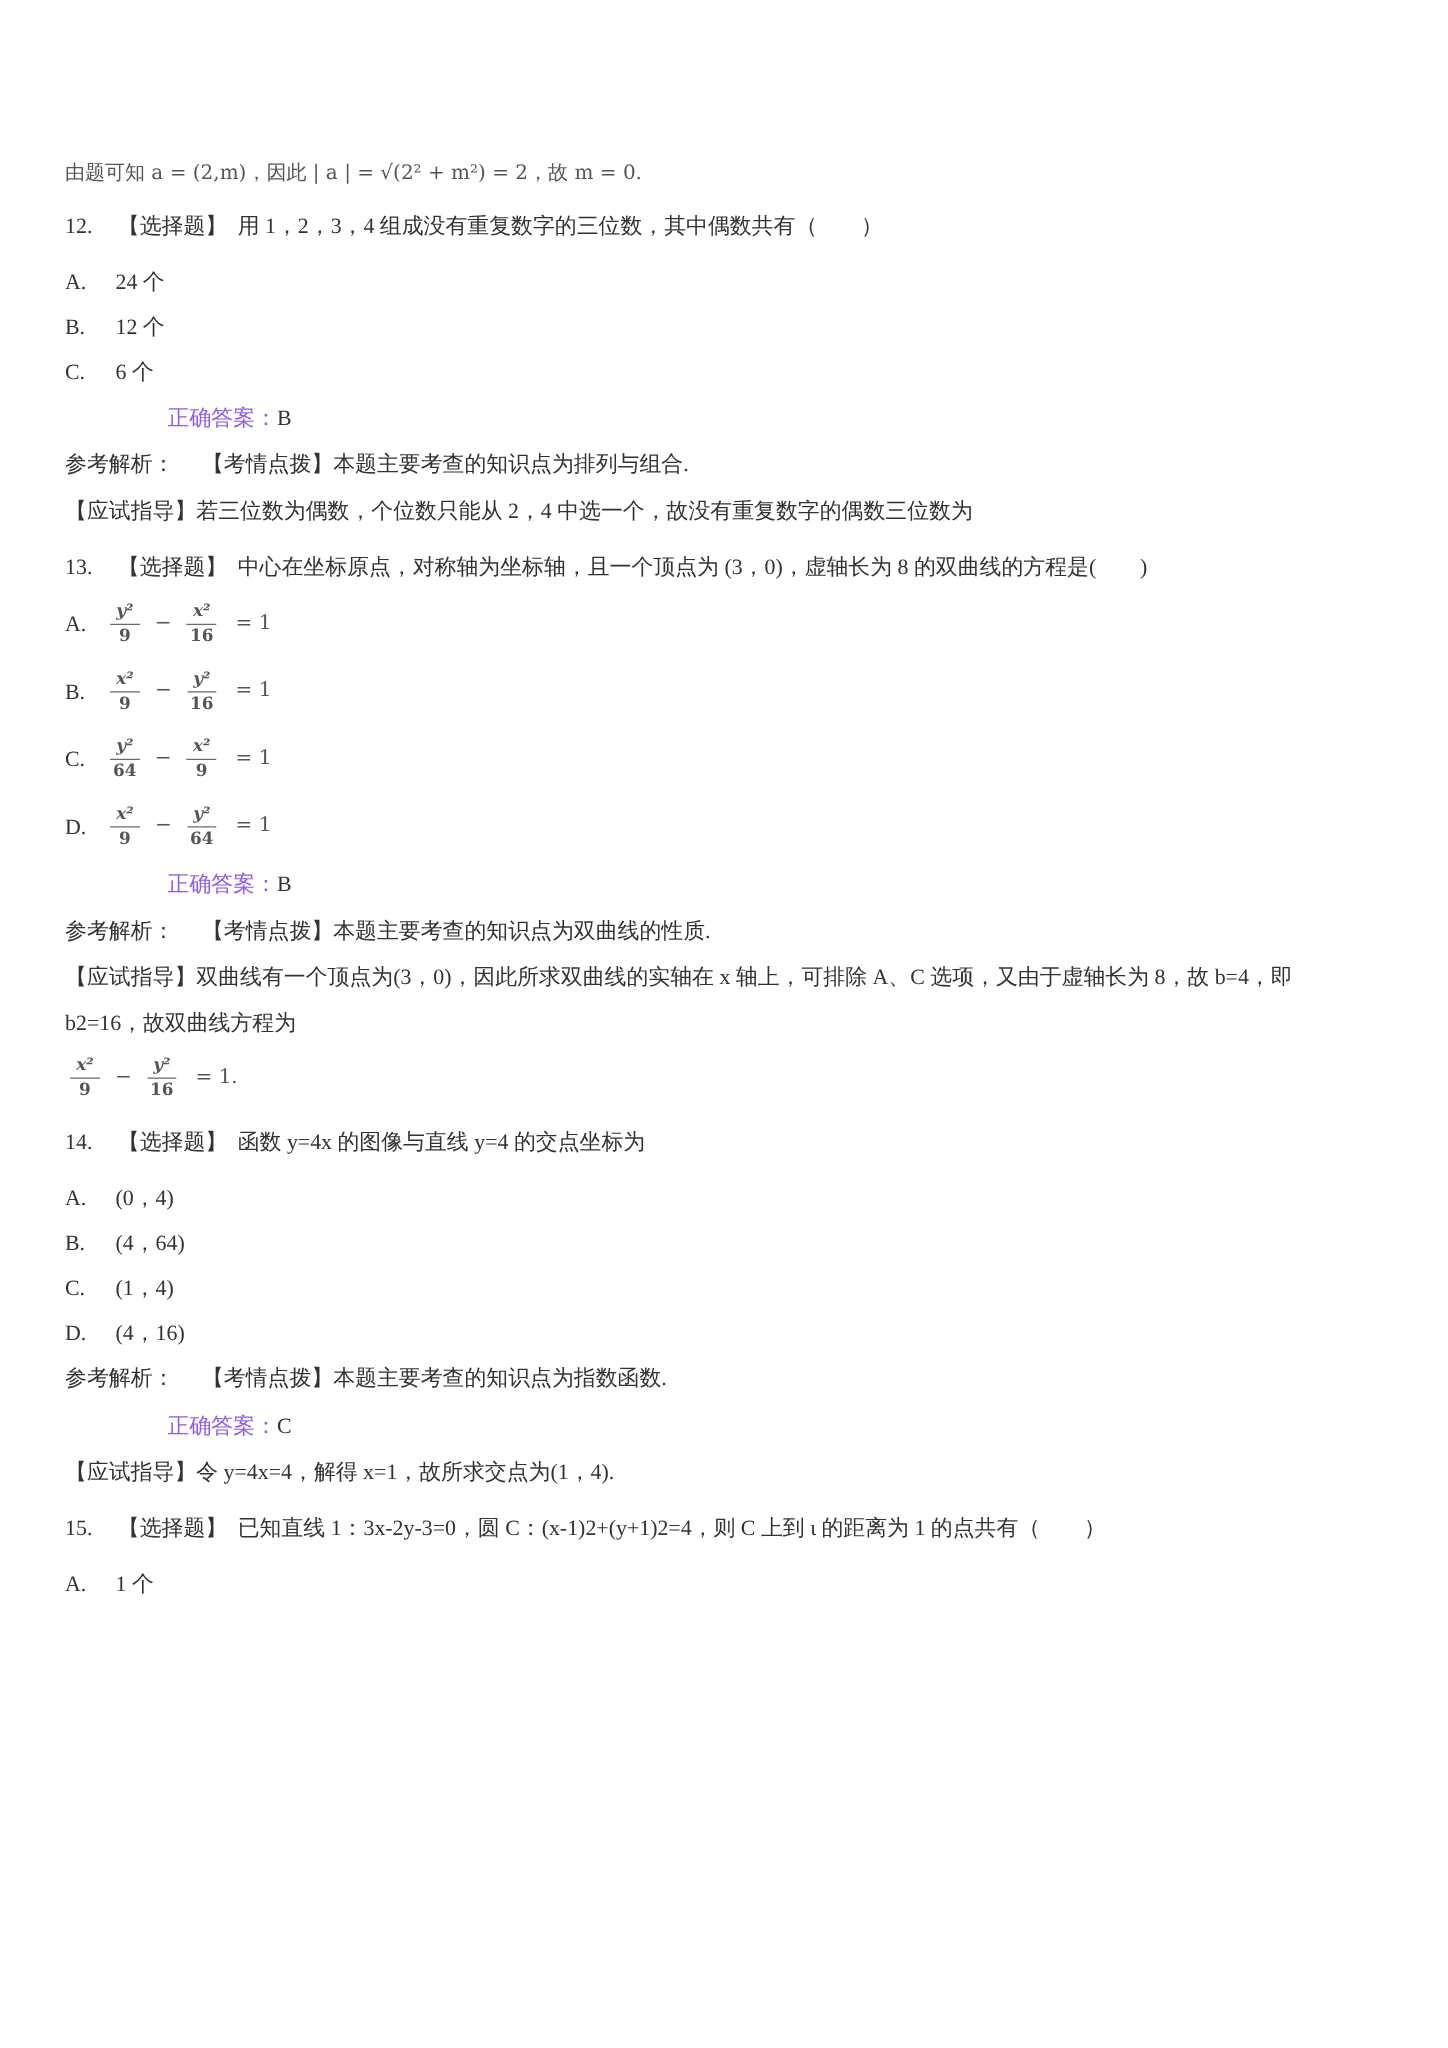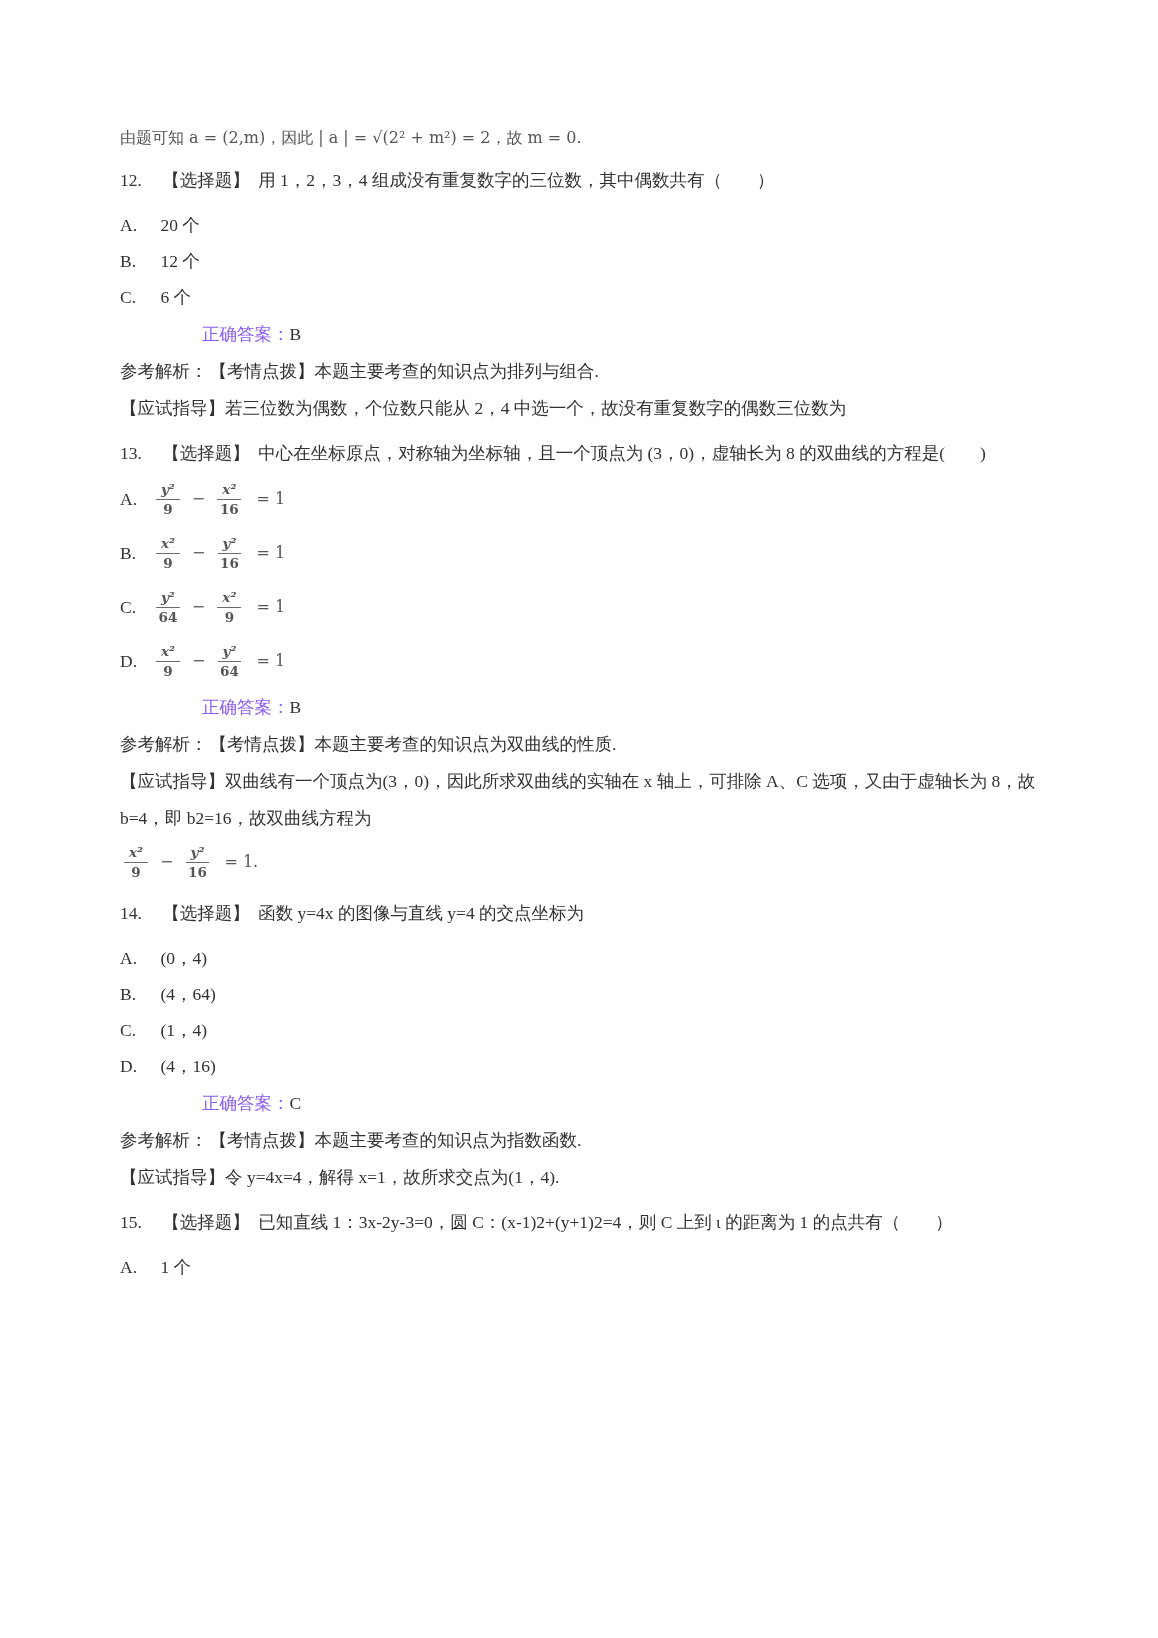--- a/index.html
+++ b/index.html
@@ -4,32 +4,32 @@
 <style>
   html,body{margin:0;padding:0;background:#ffffff;}
   body{
     width:1158px;height:1638px;overflow:hidden;
     font-family:"Liberation Serif","DejaVu Serif",serif;
     color:#323232;
   }
   .page{
     box-sizing:border-box;
     width:1158px;height:1174px;
-    padding:122px 100px 40px 120px;
+    padding:122px 100px 40px 52px;
     font-size:17.5px;
   }
   .line{line-height:37px;margin:0;}
   .stem{margin-top:8px;}
   .opt{line-height:36px;}
   .okey{display:inline-block;min-width:22px;margin-right:14px;}
   .qnum{margin-right:16px;}
   .qtag{margin-right:4px;}
   .answer{margin-left:82px;line-height:38px;}
   .red{color:#8b5cf6;}
-  .lbl{margin-right:2px;}
+  .lbl{margin-right:22px;}
   .math{
     color:#555555;
     font-family:"DejaVu Serif","Liberation Serif",serif;
     font-size:16px;
   }
   .intro{line-height:32px;font-size:16px;}
   .frac{
     display:inline-block;text-align:center;vertical-align:middle;
     font-size:13.5px;line-height:1.2;margin:0 4px;font-weight:bold;
   }
@@ -50,21 +50,21 @@
   <div class="line intro math">由题可知 a = (2,m)，因此 | a | = √(2² + m²) = 2，故 m = 0.</div>
 
   <section>
     <div class="line stem">
       <span class="qnum">12.</span>
       <span class="qtag">【选择题】</span>
       <span>用 1，2，3，4 组成没有重复数字的三位数，其中偶数共有（　　）</span>
     </div>
     <div class="line opt stem">
       <span class="okey">A.</span>
-      <span>20 个</span>
+      <span>24 个</span>
     </div>
     <div class="line opt">
       <span class="okey">B.</span>
       <span>12 个</span>
     </div>
     <div class="line opt">
       <span class="okey">C.</span>
       <span>6 个</span>
     </div>
     <div class="line answer">
@@ -152,25 +152,25 @@
       <span>(4，64)</span>
     </div>
     <div class="line opt">
       <span class="okey">C.</span>
       <span>(1，4)</span>
     </div>
     <div class="line opt">
       <span class="okey">D.</span>
       <span>(4，16)</span>
     </div>
+    <div class="line">
+      <span class="lbl">参考解析：</span><span>【考情点拨】本题主要考查的知识点为指数函数.</span>
+    </div>
     <div class="line answer">
       <span class="red">正确答案：</span><span>C</span>
-    </div>
-    <div class="line">
-      <span class="lbl">参考解析：</span><span>【考情点拨】本题主要考查的知识点为指数函数.</span>
     </div>
     <div class="line">【应试指导】令 y=4x=4，解得 x=1，故所求交点为(1，4).</div>
   </section>
 
   <section class="sect">
     <div class="line stem">
       <span class="qnum">15.</span>
       <span class="qtag">【选择题】</span>
       <span>已知直线 1：3x-2y-3=0，圆 C：(x-1)2+(y+1)2=4，则 C 上到 ι 的距离为 1 的点共有（　　）</span>
     </div>

